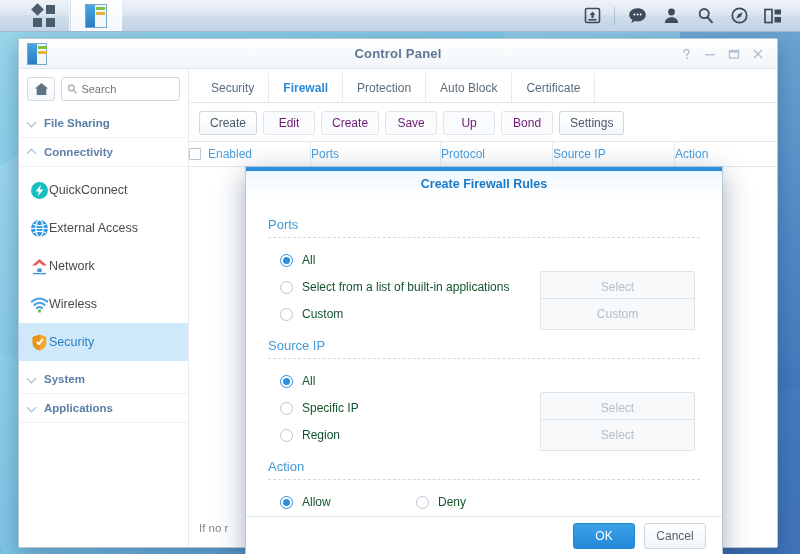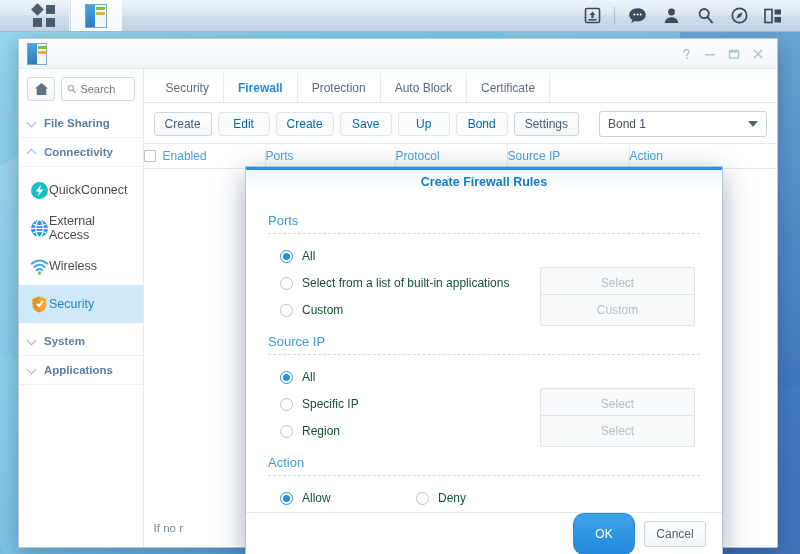--- a/index.html
+++ b/index.html
@@ -140,21 +140,21 @@
   }
   .tab.active { color:#2a8ada; font-weight:700; }
   .toolbar { display:flex; align-items:center; gap:6px; padding: 8px 10px 6px 10px; }
   .tbtn {
     height:24px; min-width:52px; padding: 0 10px;
     border:1px solid #cdd8e2; border-radius:3px;
     background: linear-gradient(180deg,#ffffff,#f4f7fa);
     color:#4a5a69; font-size:12px;
     display:flex; align-items:center; justify-content:center;
   }
-  .tbtn.disabled { color:#0369a1; background:#fafbfc; border-color:#e0e6ec; }
+  .tbtn.disabled { color:#701a75; background:#fafbfc; border-color:#e0e6ec; }
   .sel-wrap { margin-left: 14px; flex:1; display:flex; justify-content:flex-end; }
   .selectbox {
     width: 168px; height:26px; border:1px solid #c8d3de; border-radius:3px; background:#fff;
     display:flex; align-items:center; padding: 0 8px; font-size:12px; color:#46525e;
     justify-content: space-between;
   }
   .caret { width:0;height:0;border-left:5px solid transparent;border-right:5px solid transparent;border-top:6px solid #55636f; }
   .thead {
     display:flex; align-items:center; height: 26px;
     border-top:1px solid #e3e9ef; border-bottom:1px solid #e3e9ef;
@@ -195,21 +195,21 @@
     width: 155px; height:32px; border:1px solid #dde4ea; border-radius:2px;
     background:#f7f9fb; color:#b4bec8; font-size:12px;
     display:flex; align-items:center; justify-content:center;
   }
   .opt-row.action .opt-left { width: 148px; }
   .m-foot {
     height: 44px; border-top:1px solid #e6ebf0;
     display:flex; align-items:center; justify-content:flex-end; gap:9px; padding-right: 16px;
   }
   .btn-primary {
-    width:62px;height:42px;border-radius:11px;border:1px solid #2086d4;
+    width:62px;height:26px;border-radius:3px;border:1px solid #2086d4;
     background: linear-gradient(180deg,#3ba2e8,#2489da);
     color:#fff; font-size:12px; display:flex;align-items:center;justify-content:center;
   }
   .btn-plain {
     width:62px;height:26px;border-radius:3px;border:1px solid #ccd6df;
     background: linear-gradient(180deg,#ffffff,#f2f5f8);
     color:#55626e; font-size:12px; display:flex;align-items:center;justify-content:center;
   }
 </style>
 </head>
@@ -284,20 +284,21 @@
 
 <div id="window">
 
   <div id="titlebar">
     <span class="app-icon">
       <span class="glyph-cp" style="width:20px;height:22px;">
           <span class="l"></span>
           <span class="r"></span>
         </span>
     </span>
+    <div class="wtitle">Control Panel</div>
     <div class="wctrls">
       <div class="wctrl">
         <svg width="11" height="12" viewBox="0 0 11 12">
             <path d="M3 4c0-1.4 1.1-2.4 2.5-2.4S8 2.6 8 3.9c0 1.6-2 1.9-2 3.4" fill="none" stroke="#b3c3d2" stroke-width="1.5" stroke-linecap="round"></path>
             <rect x="5.2" y="9.3" width="1.7" height="1.7" fill="#b3c3d2"></rect>
           </svg>
       </div>
       <div class="wctrl">
         <svg width="12" height="12" viewBox="0 0 12 12">
             <rect x="1" y="6" width="10" height="1.5" fill="#b3c3d2"></rect>
@@ -363,20 +364,31 @@
               <circle cx="9.5" cy="9.5" r="8.5" fill="#2f9ae0"></circle>
               <ellipse cx="9.5" cy="9.5" rx="3.7" ry="8.5" fill="none" stroke="#fff" stroke-width="1.2"></ellipse>
               <line x1="1" y1="9.5" x2="18" y2="9.5" stroke="#fff" stroke-width="1.2"></line>
               <path d="M3 5.2 Q9.5 8 16 5.2" fill="none" stroke="#fff" stroke-width="1.1"></path>
               <path d="M3 13.8 Q9.5 11 16 13.8" fill="none" stroke="#fff" stroke-width="1.1"></path>
             </svg>
         </span>
         <span>External Access</span>
       </div>
 
+      <div class="navitem">
+        <span class="nav-ico">
+          <svg width="19" height="19" viewBox="0 0 19 19">
+              <path d="M9.5 2 L17 8.6 H2 Z" fill="#e8595a"></path>
+              <path d="M9.5 5.5 L14.4 9.8 H4.6 Z" fill="#fff"></path>
+              <rect x="7.3" y="11.5" width="4.4" height="3.4" fill="#3a94d8"></rect>
+              <line x1="3" y1="16.6" x2="16" y2="16.6" stroke="#3a94d8" stroke-width="1.4"></line>
+            </svg>
+        </span>
+        <span>Network</span>
+      </div>
 
       <div class="navitem">
         <span class="nav-ico">
           <svg width="19" height="19" viewBox="0 0 19 19">
               <path d="M1.8 6.6 Q9.5 0.4 17.2 6.6" fill="none" stroke="#4aa3e2" stroke-width="2.1" stroke-linecap="round"></path>
               <path d="M4.4 9.9 Q9.5 5.6 14.6 9.9" fill="none" stroke="#4aa3e2" stroke-width="2.1" stroke-linecap="round"></path>
               <path d="M6.9 13.1 Q9.5 10.9 12.1 13.1" fill="none" stroke="#4aa3e2" stroke-width="2.1" stroke-linecap="round"></path>
               <rect x="8.1" y="14.6" width="2.8" height="2.8" rx="0.5" fill="#63c05a"></rect>
             </svg>
         </span>
@@ -417,26 +429,20 @@
       </div>
 
       <div class="toolbar">
         <div class="tbtn">Create</div>
         <div class="tbtn disabled">Edit</div>
         <div class="tbtn disabled">Create</div>
         <div class="tbtn disabled">Save</div>
         <div class="tbtn disabled">Up</div>
         <div class="tbtn disabled">Bond</div>
         <div class="tbtn">Settings</div>
-        <div class="sel-wrap">
-          <div class="selectbox">
-            <span>Bond 1</span>
-            <span class="caret"></span>
-          </div>
-        </div>
       </div>
 
       <div class="thead">
         <div class="th" style="width:122px;">
           <span class="hcb"></span>
           <span>Enabled</span>
         </div>
         <div class="th" style="width:130px;">Ports</div>
         <div class="th" style="width:112px;">Protocol</div>
         <div class="th" style="width:122px;">Source IP</div>

